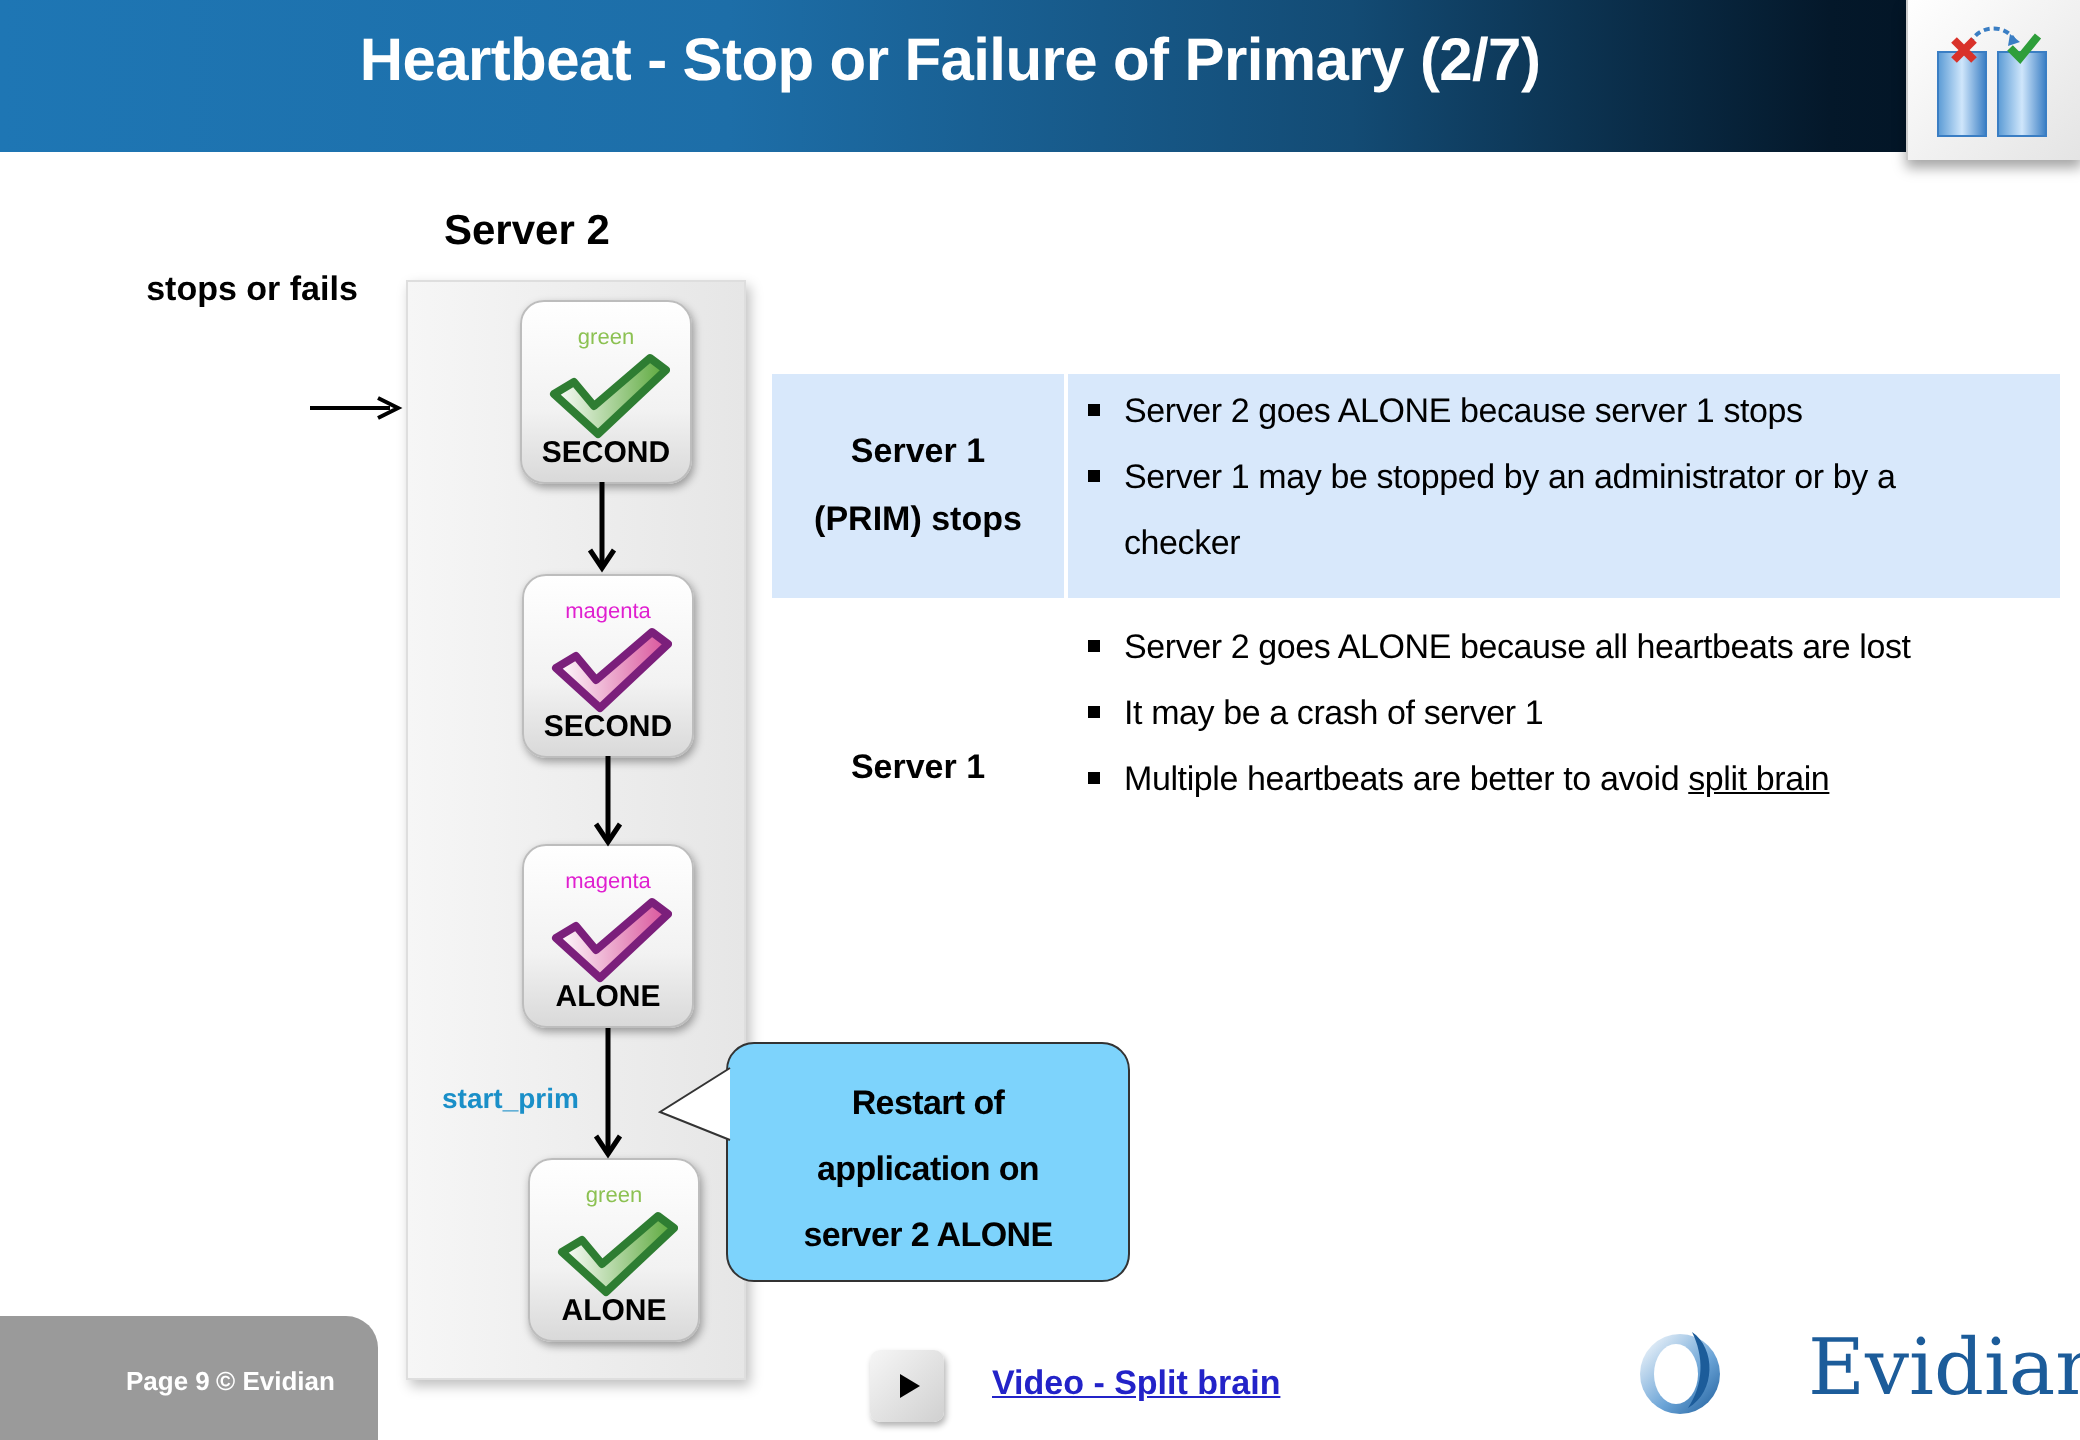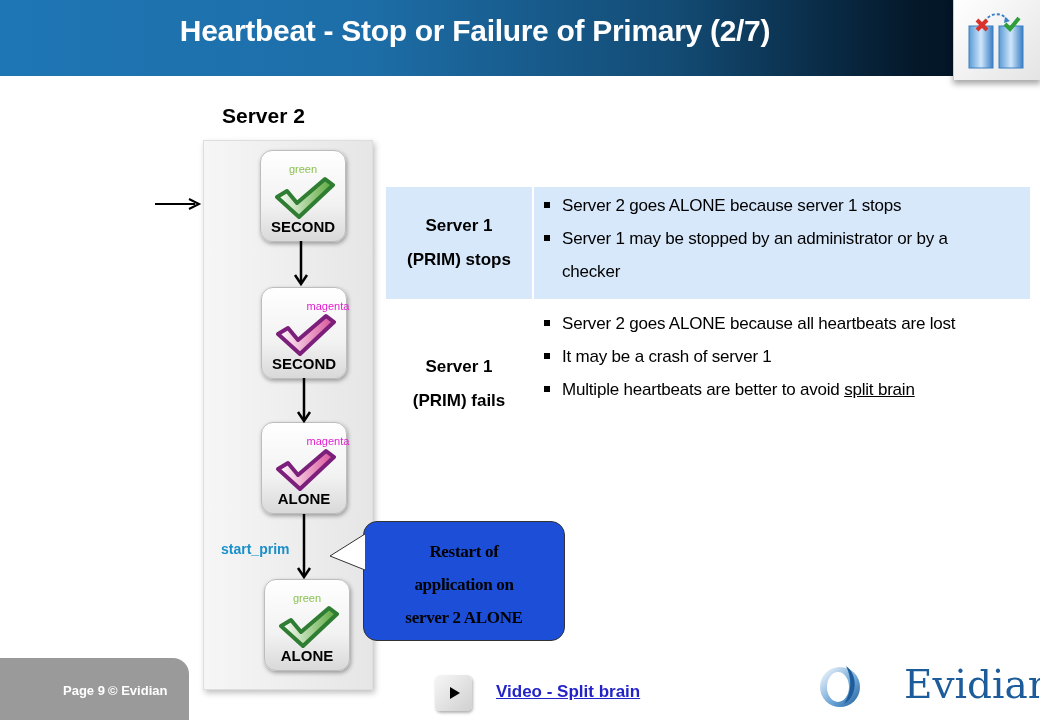--- a/index.html
+++ b/index.html
@@ -10,28 +10,28 @@
   .logo-box svg{position:absolute;left:9px;top:4px;}
 
   .left-label{position:absolute;left:46px;top:128px;width:160px;text-align:center;font-weight:bold;font-size:17px;line-height:34px;}
   .arrow-in{position:absolute;left:155px;top:197px;}
   .server2-title{position:absolute;left:222px;top:104px;font-weight:bold;font-size:21px;}
   .server-panel{position:absolute;left:203px;top:140px;width:168px;height:548px;background:linear-gradient(90deg,#f6f6f6,#e6e6e6);box-shadow:2px 3px 6px rgba(0,0,0,0.25);border:1px solid #dedede;}
 
   .state{position:absolute;width:84px;height:90px;border-radius:12px;background:linear-gradient(180deg,#ffffff 0%,#f2f2f2 60%,#d9d9d9 100%);border:1px solid #bdbdbd;box-shadow:1px 2px 4px rgba(0,0,0,0.35);}
   .state .clr{position:absolute;top:12px;left:0;width:84px;text-align:center;font-size:11px;}
   .state .clr.green{color:#8cc152;}
-  .state .clr.magenta{color:#e020d0;margin-left:24px;}
+  .state .clr.magenta{color:#e020d0;}
   .state .lbl{position:absolute;bottom:6px;left:0;width:84px;text-align:center;font-weight:bold;font-size:15px;}
   .state svg{position:absolute;left:12px;top:22px;}
 
   .conn{position:absolute;}
   .start-prim{position:absolute;left:221px;top:541px;font-weight:bold;font-size:14px;color:#1a8fc8;}
 
-  .callout{position:absolute;left:363px;top:521px;width:200px;height:118px;border:1px solid #333;border-radius:14px;background:#1d4ed8;font-family:Liberation Serif, serif;}
+  .callout{position:absolute;left:363px;top:521px;width:200px;height:118px;border:1px solid #333;border-radius:14px;background:#7dd3fc;}
   .callout-text{position:absolute;left:0;top:13px;width:200px;text-align:center;font-weight:bold;font-size:17px;line-height:33px;letter-spacing:-0.3px;}
   .callout-tail{position:absolute;left:328px;top:528px;}
 
   .table{position:absolute;left:386px;top:187px;width:644px;}
   .row{display:flex;}
   .row.shaded .c1,.row.shaded .c2{background:#d8e8fb;}
   .c1{width:146px;display:flex;align-items:center;justify-content:center;text-align:center;font-weight:bold;font-size:17px;line-height:34px;border-right:2px solid #fff;}
   .c2{flex:1;padding:2px 0 2px 10px;}
   .row1{height:112px;}
   .row2{height:170px;}
@@ -67,20 +67,21 @@
     <path d="M22 18 C26 8 40 8 44 16" stroke="#3a7ec4" stroke-width="2" fill="none" stroke-dasharray="3,2"></path>
     <polygon points="42,13 47,17 41,19" fill="#3a7ec4"></polygon>
     <rect x="6" y="22" width="24" height="42" fill="url(#srv)" stroke="#3a7ec4"></rect>
     <rect x="36" y="22" width="24" height="42" fill="url(#srv)" stroke="#3a7ec4"></rect>
     <path d="M14 16 L24 26 M24 16 L14 26" stroke="#d9322a" stroke-width="4"></path>
     <path d="M42 20 L47 25 L56 14" stroke="#2e9e3a" stroke-width="4" fill="none"></path>
   </svg>
 </div>
 
 <div class="left-label">
+  <div>stops or fails</div>
 </div>
 <svg class="arrow-in" width="48" height="14" viewBox="0 0 48 14">
   <line x1="0" y1="7" x2="40" y2="7" stroke="#000" stroke-width="2"></line>
   <polyline points="34,2 44,7 34,12" fill="none" stroke="#000" stroke-width="2"></polyline>
 </svg>
 
 <div class="server2-title">Server 2</div>
 <div class="server-panel"></div>
 
 <div class="state" style="left:260px;top:150px;">
@@ -181,21 +182,20 @@
       <div class="bullet">
           <span class="sq"></span>
           <span class="txt">Server 1 may be stopped by an administrator or by a checker</span>
         </div>
     </div>
   </div>
   <div class="row row2">
     <div class="c1">
       <div>
         <div>Server 1</div>
-        <div>(PRIM) fails</div>
       </div>
     </div>
     <div class="c2">
       <div class="bullet">
           <span class="sq"></span>
           <span class="txt">Server 2 goes ALONE because all heartbeats are lost</span>
         </div>
       <div class="bullet">
           <span class="sq"></span>
           <span class="txt">It may be a crash of server 1</span>

